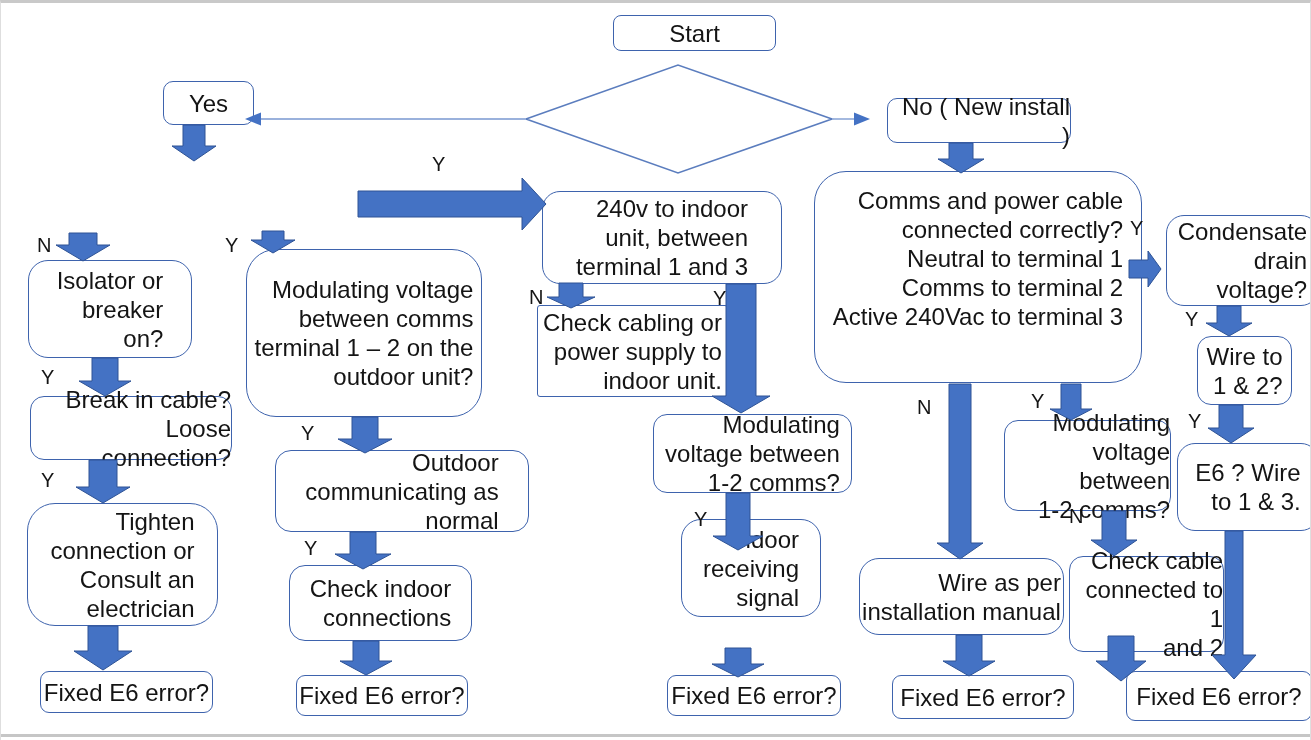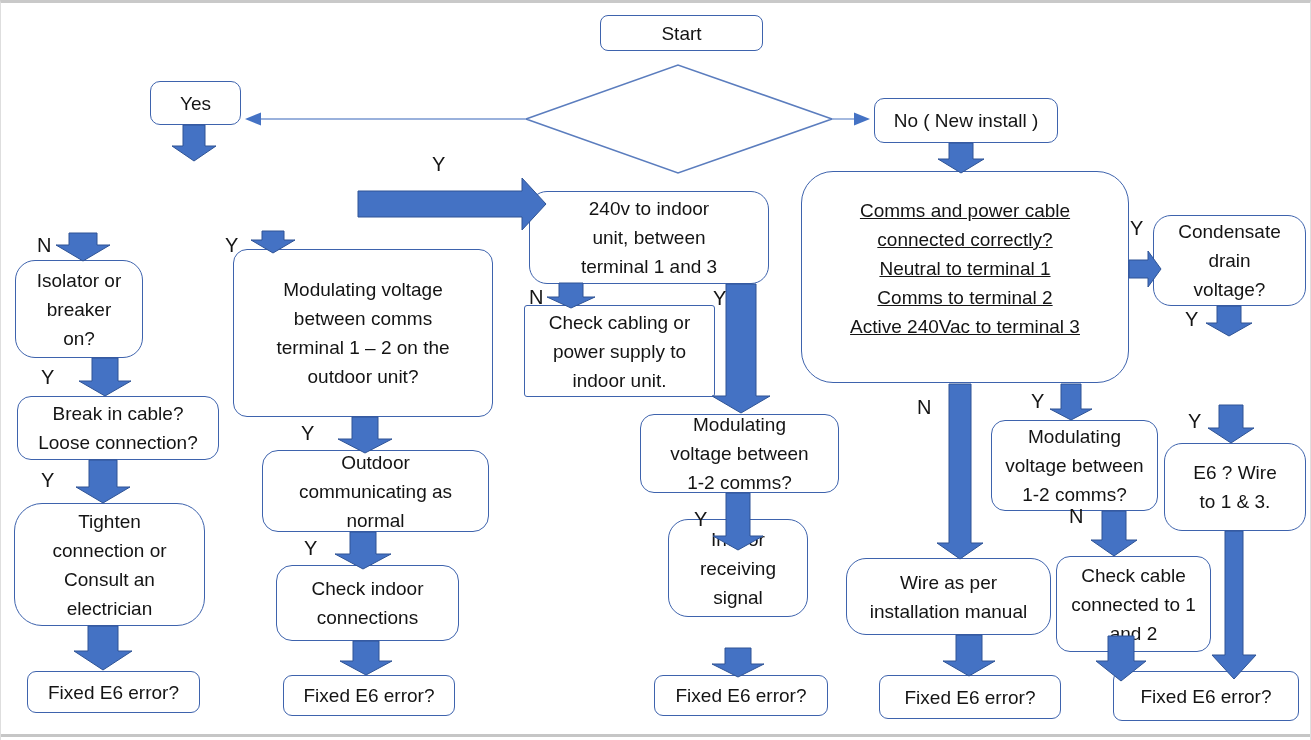--- a/index.html
+++ b/index.html
@@ -4,53 +4,53 @@
 <style>
   html,body{margin:0;padding:0;background:#ffffff;}
   .canvas{
     position:relative;width:1311px;height:740px;background:#fff;overflow:hidden;
     border-top:3px solid #c9c9c9;border-left:1px solid #dedede;border-right:1px solid #dedede;
     box-sizing:border-box;
     font-family:"Liberation Sans", sans-serif;color:#141414;
   }
   .node{
     position:absolute;background:#fff;border:1.7px solid #3e63ad;box-sizing:border-box;
-    display:flex;align-items:center;justify-content:center;text-align:center;
-    white-space:pre-line;font-size:19px;line-height:29px;z-index:2;
+    display:flex;align-items:center;justify-content:center;text-align:right;
+    white-space:pre-line;font-size:24px;line-height:29px;z-index:2;margin-left:13px;
   }
-  .node.top-align{align-items:flex-start;padding-top:24px;text-decoration:underline;}
+  .node.top-align{align-items:flex-start;padding-top:14px;}
   .lbl{position:absolute;font-size:20px;line-height:22px;z-index:4;}
   .dtext{position:absolute;white-space:pre-line;font-size:20px;line-height:30px;text-align:left;z-index:3;}
   svg.layer{position:absolute;left:0;top:0;z-index:3;pointer-events:none;}
   .bottom-rule{position:absolute;left:0;top:731px;width:1311px;height:3px;background:#c6c6c6;z-index:0;}
 </style>
 </head>
 <body>
 
 <div class="canvas">
 
   <div class="node" style="left:599px;top:12px;width:163px;height:36px;border-radius:8px">Start</div>
   <div class="node" style="left:873px;top:95px;width:184px;height:45px;border-radius:10px">No ( New install )</div>
   <div class="node" style="left:149px;top:78px;width:91px;height:44px;border-radius:10px">Yes</div>
-  <div class="node" style="left:14px;top:257px;width:128px;height:98px;border-radius:20px">Isolator or
+  <div class="node" style="left:14px;top:257px;width:164px;height:98px;border-radius:20px">Isolator or
 breaker
 on?</div>
   <div class="node" style="left:16px;top:393px;width:202px;height:64px;border-radius:14px">Break in cable?
 Loose connection?</div>
   <div class="node" style="left:13px;top:500px;width:191px;height:123px;border-radius:28px">Tighten
 connection or
 Consult an
 electrician</div>
   <div class="node" style="left:26px;top:668px;width:173px;height:42px;border-radius:9px">Fixed E6 error?</div>
 
-  <div class="node" style="left:232px;top:246px;width:260px;height:168px;border-radius:14px">Modulating voltage
+  <div class="node" style="left:232px;top:246px;width:236px;height:168px;border-radius:30px">Modulating voltage
 between comms
 terminal 1 – 2 on the
 outdoor unit?</div>
-  <div class="node" style="left:261px;top:447px;width:227px;height:82px;border-radius:16px">Outdoor
+  <div class="node" style="left:261px;top:447px;width:254px;height:82px;border-radius:16px">Outdoor
 communicating as
 normal</div>
   <div class="node" style="left:275px;top:562px;width:183px;height:76px;border-radius:16px">Check indoor
 connections</div>
   <div class="node" style="left:282px;top:672px;width:172px;height:41px;border-radius:9px">Fixed E6 error?</div>
 
   <div class="node" style="left:528px;top:188px;width:240px;height:93px;border-radius:18px">240v to indoor
 unit, between
 terminal 1 and 3</div>
   <div class="node" style="left:523px;top:302px;width:191px;height:92px;border-radius:3px">Check cabling or
@@ -65,20 +65,22 @@
   <div class="node" style="left:653px;top:672px;width:174px;height:41px;border-radius:9px">Fixed E6 error?</div>
 
   <div class="node top-align" style="left:800px;top:168px;width:328px;height:212px;border-radius:32px">Comms and power cable
 connected correctly?
 Neutral to terminal 1
 Comms to terminal 2
 Active 240Vac to terminal 3</div>
   <div class="node" style="left:1152px;top:212px;width:153px;height:91px;border-radius:18px">Condensate
 drain
 voltage?</div>
+  <div class="node" style="left:1183px;top:333px;width:95px;height:69px;border-radius:14px">Wire to
+1 &amp; 2?</div>
   <div class="node" style="left:1163px;top:440px;width:142px;height:88px;border-radius:18px">E6 ? Wire
 to 1 &amp; 3.</div>
   <div class="node" style="left:990px;top:417px;width:167px;height:91px;border-radius:14px">Modulating
 voltage between
 1-2 comms?</div>
   <div class="node" style="left:1055px;top:553px;width:155px;height:96px;border-radius:14px">Check cable
 connected to 1
 and 2</div>
   <div class="node" style="left:845px;top:555px;width:205px;height:77px;border-radius:20px">Wire as per
 installation manual</div>

